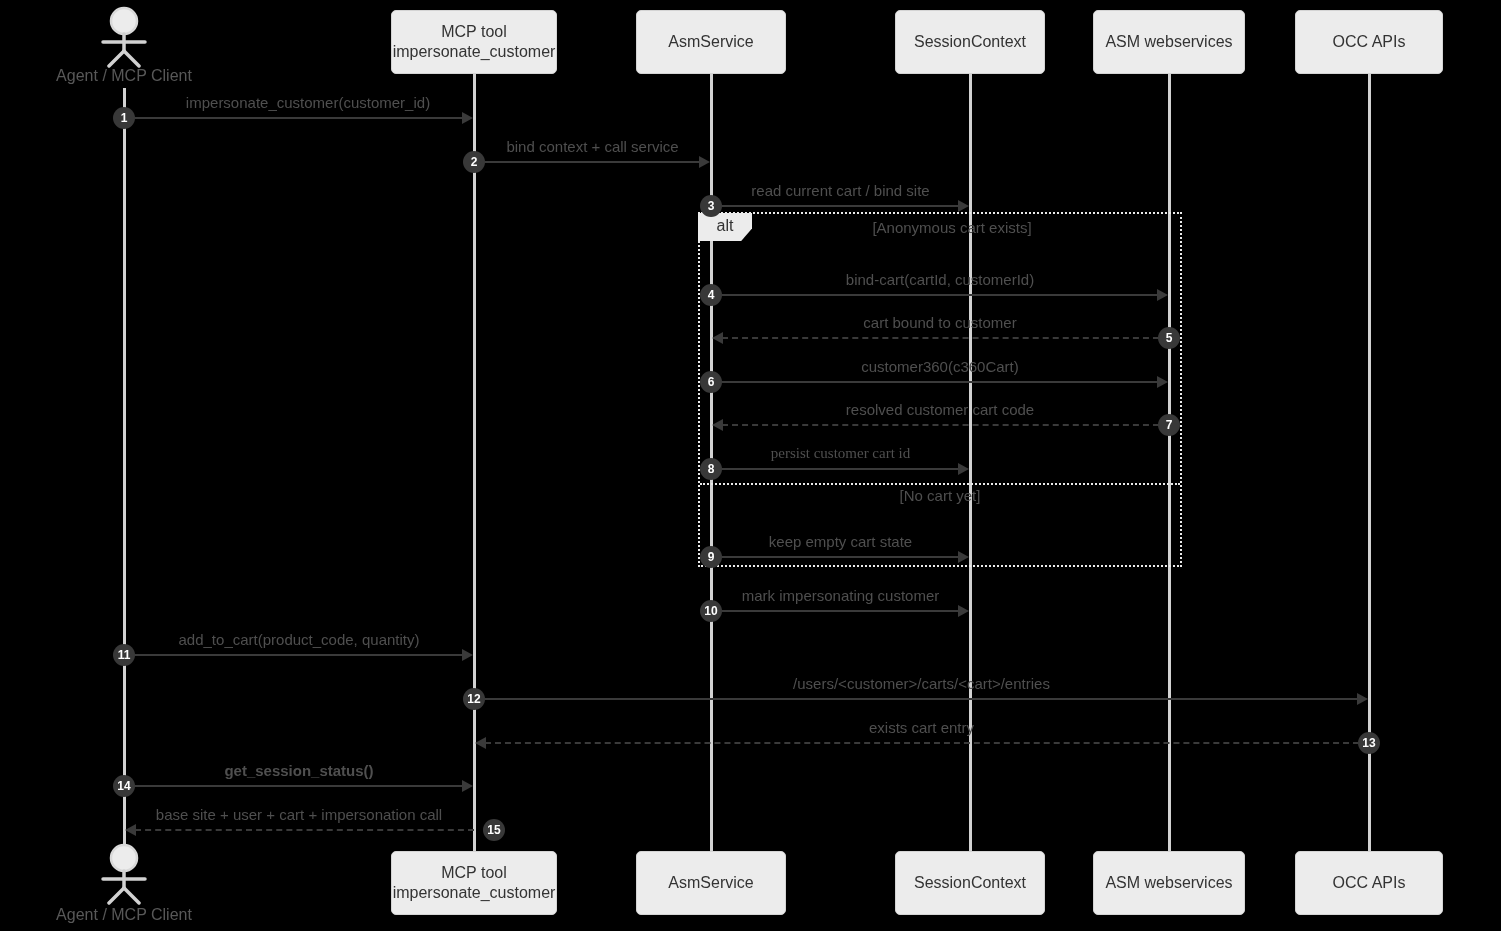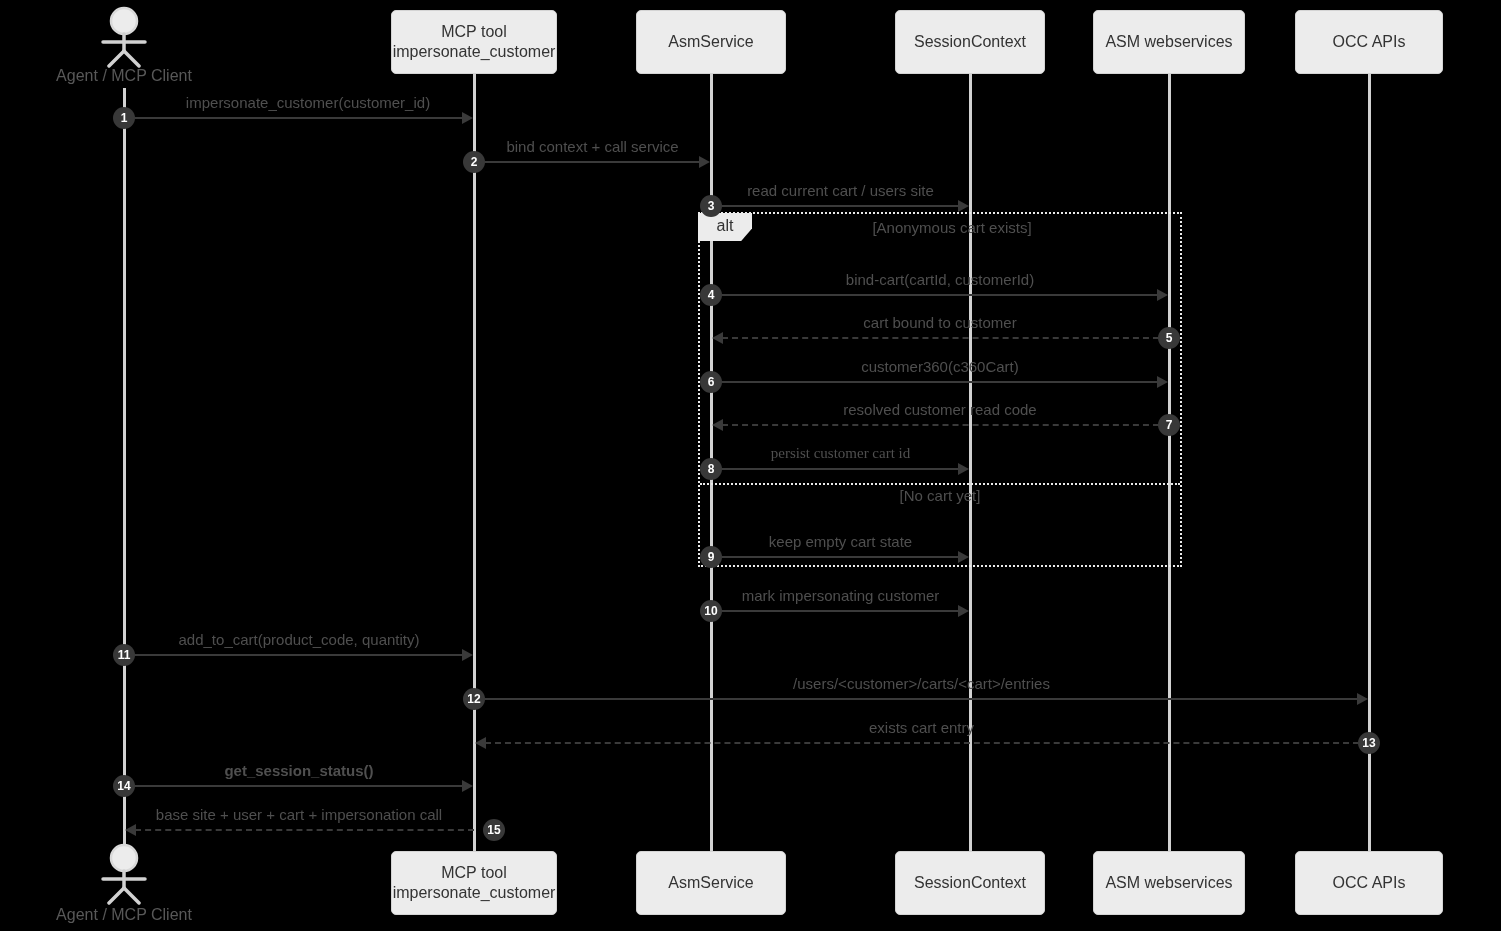--- a/index.html
+++ b/index.html
@@ -112,37 +112,37 @@
     <div class="pbox" style="left: 1295px; top: 10px; width: 148px;">OCC APIs</div>
     <div class="pbox" style="left: 1295px; top: 851px; width: 148px;">OCC APIs</div>
     <div class="msg-label" style="left: 299px; top: 94px; margin-left: 9px;">impersonate_customer(customer_id)</div>
     <div class="msg-line" style="left: 124px; top: 117px; width: 339px;"></div>
     <div class="arrowhead right" style="left: 462px; top: 112px;"></div>
     <div class="badge" style="left: 113px; top: 107px;">1</div>
     <div class="msg-label" style="left: 592.5px; top: 138px;">bind context + call service</div>
     <div class="msg-line" style="left: 474px; top: 161px; width: 226px;"></div>
     <div class="arrowhead right" style="left: 699px; top: 156px;"></div>
     <div class="badge" style="left: 463px; top: 151px;">2</div>
-    <div class="msg-label" style="left: 840.5px; top: 182px;">read current cart / users site</div>
+    <div class="msg-label" style="left: 840.5px; top: 182px;">read current cart / bind site</div>
     <div class="msg-line" style="left: 711px; top: 205px; width: 248px;"></div>
     <div class="arrowhead right" style="left: 958px; top: 200px;"></div>
     <div class="badge" style="left: 700px; top: 195px;">3</div>
     <div class="msg-label" style="left: 940px; top: 271px;">bind-cart(cartId, customerId)</div>
     <div class="msg-line" style="left: 711px; top: 294px; width: 447px;"></div>
     <div class="arrowhead right" style="left: 1157px; top: 289px;"></div>
     <div class="badge" style="left: 700px; top: 284px;">4</div>
     <div class="msg-label" style="left: 940px; top: 314px; text-align: right;">cart bound to customer</div>
     <div class="msg-line dashed" style="left: 722px; top: 337px; width: 447px;"></div>
     <div class="arrowhead left" style="left: 712px; top: 332px;"></div>
     <div class="badge" style="left: 1158px; top: 327px;">5</div>
     <div class="msg-label" style="left: 940px; top: 358px;">customer360(c360Cart)</div>
     <div class="msg-line" style="left: 711px; top: 381px; width: 447px;"></div>
     <div class="arrowhead right" style="left: 1157px; top: 376px;"></div>
     <div class="badge" style="left: 700px; top: 371px;">6</div>
-    <div class="msg-label" style="left: 940px; top: 401px;">resolved customer read code</div>
+    <div class="msg-label" style="left: 940px; top: 401px;">resolved customer cart code</div>
     <div class="msg-line dashed" style="left: 722px; top: 424px; width: 447px;"></div>
     <div class="arrowhead left" style="left: 712px; top: 419px;"></div>
     <div class="badge" style="left: 1158px; top: 414px;">7</div>
     <div class="msg-label" style="left: 840.5px; top: 445px; font-family: Liberation Serif, serif;">persist customer cart id</div>
     <div class="msg-line" style="left: 711px; top: 468px; width: 248px;"></div>
     <div class="arrowhead right" style="left: 958px; top: 463px;"></div>
     <div class="badge" style="left: 700px; top: 458px;">8</div>
     <div class="msg-label" style="left: 840.5px; top: 533px;">keep empty cart state</div>
     <div class="msg-line" style="left: 711px; top: 556px; width: 248px;"></div>
     <div class="arrowhead right" style="left: 958px; top: 551px;"></div>

